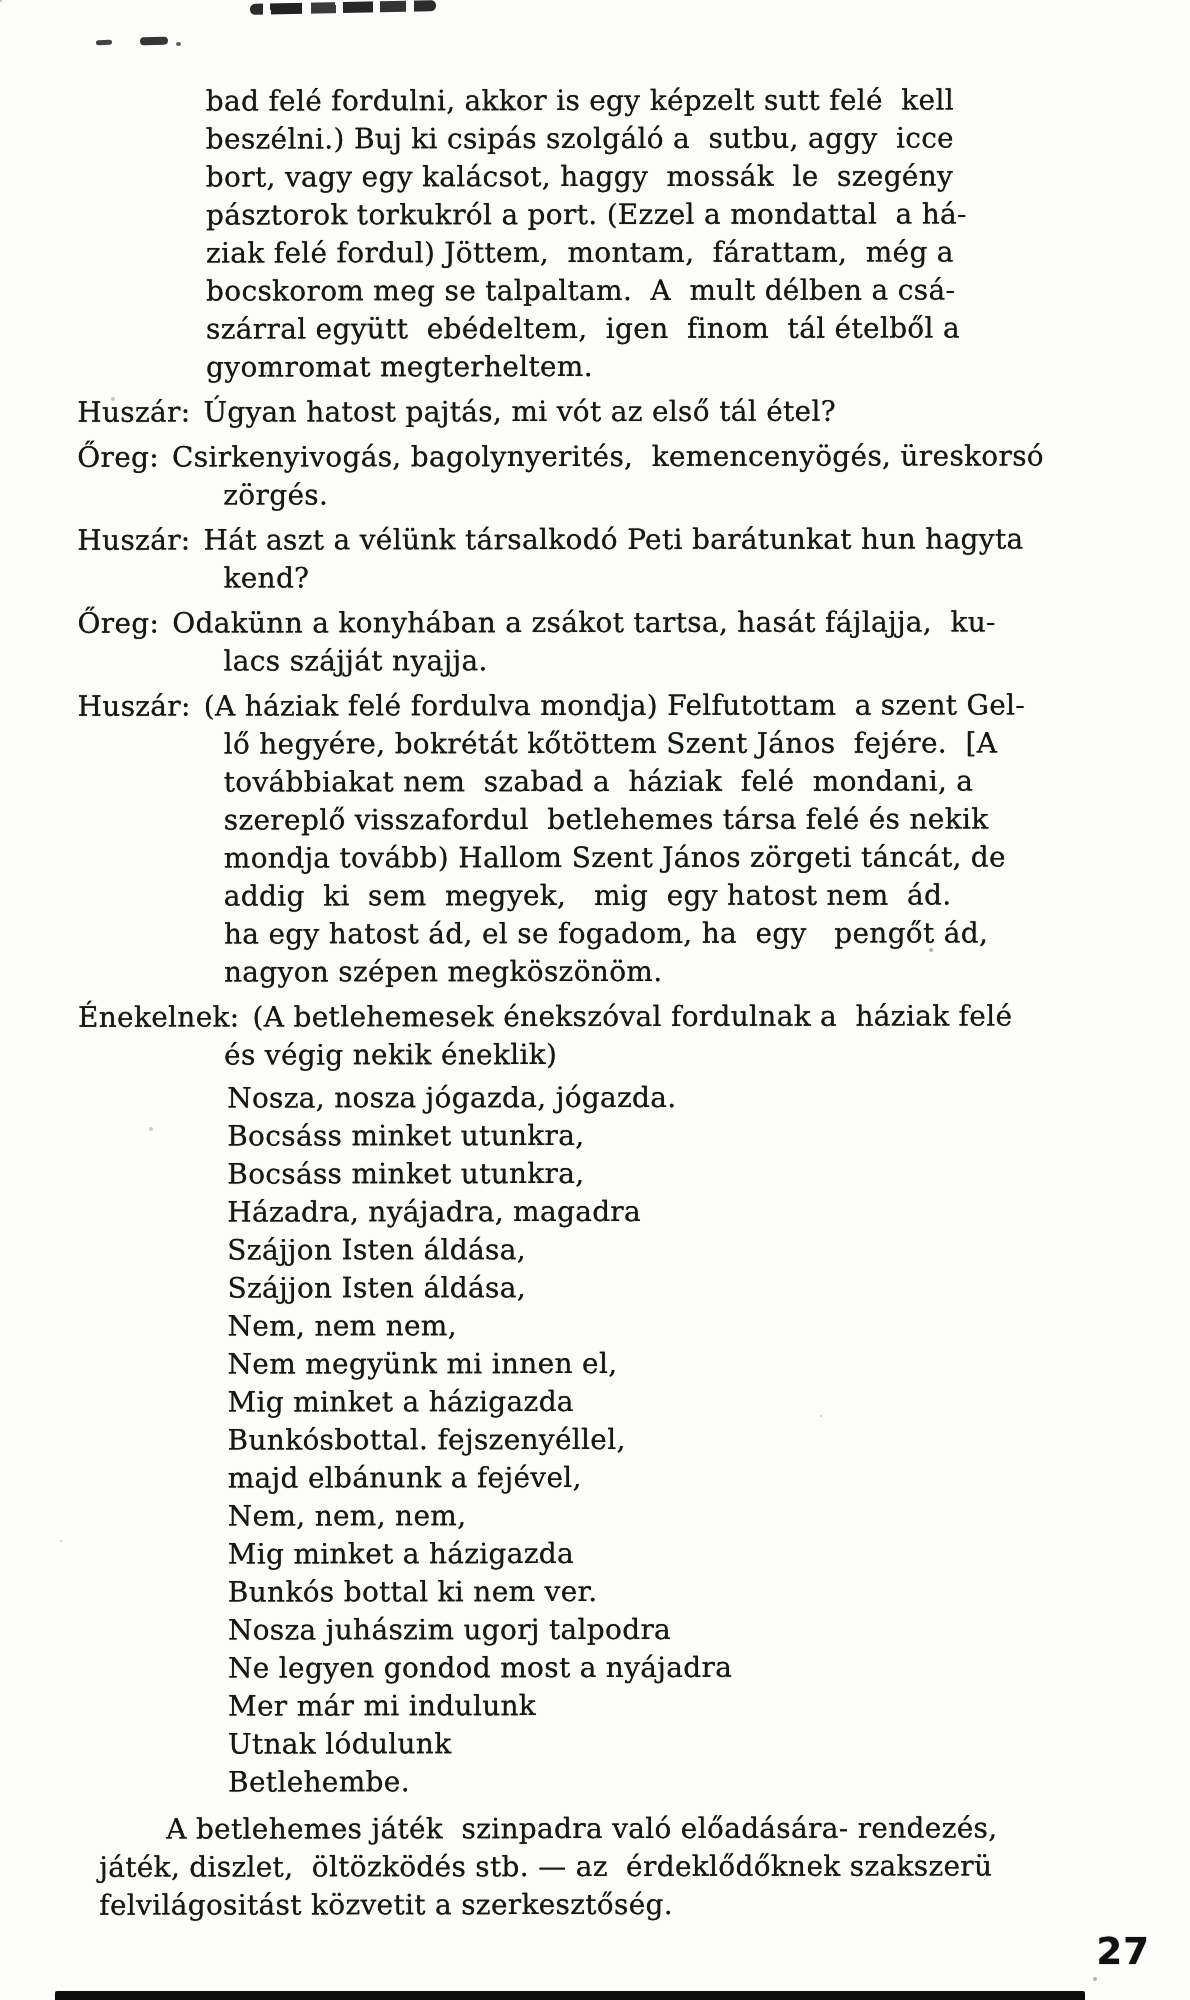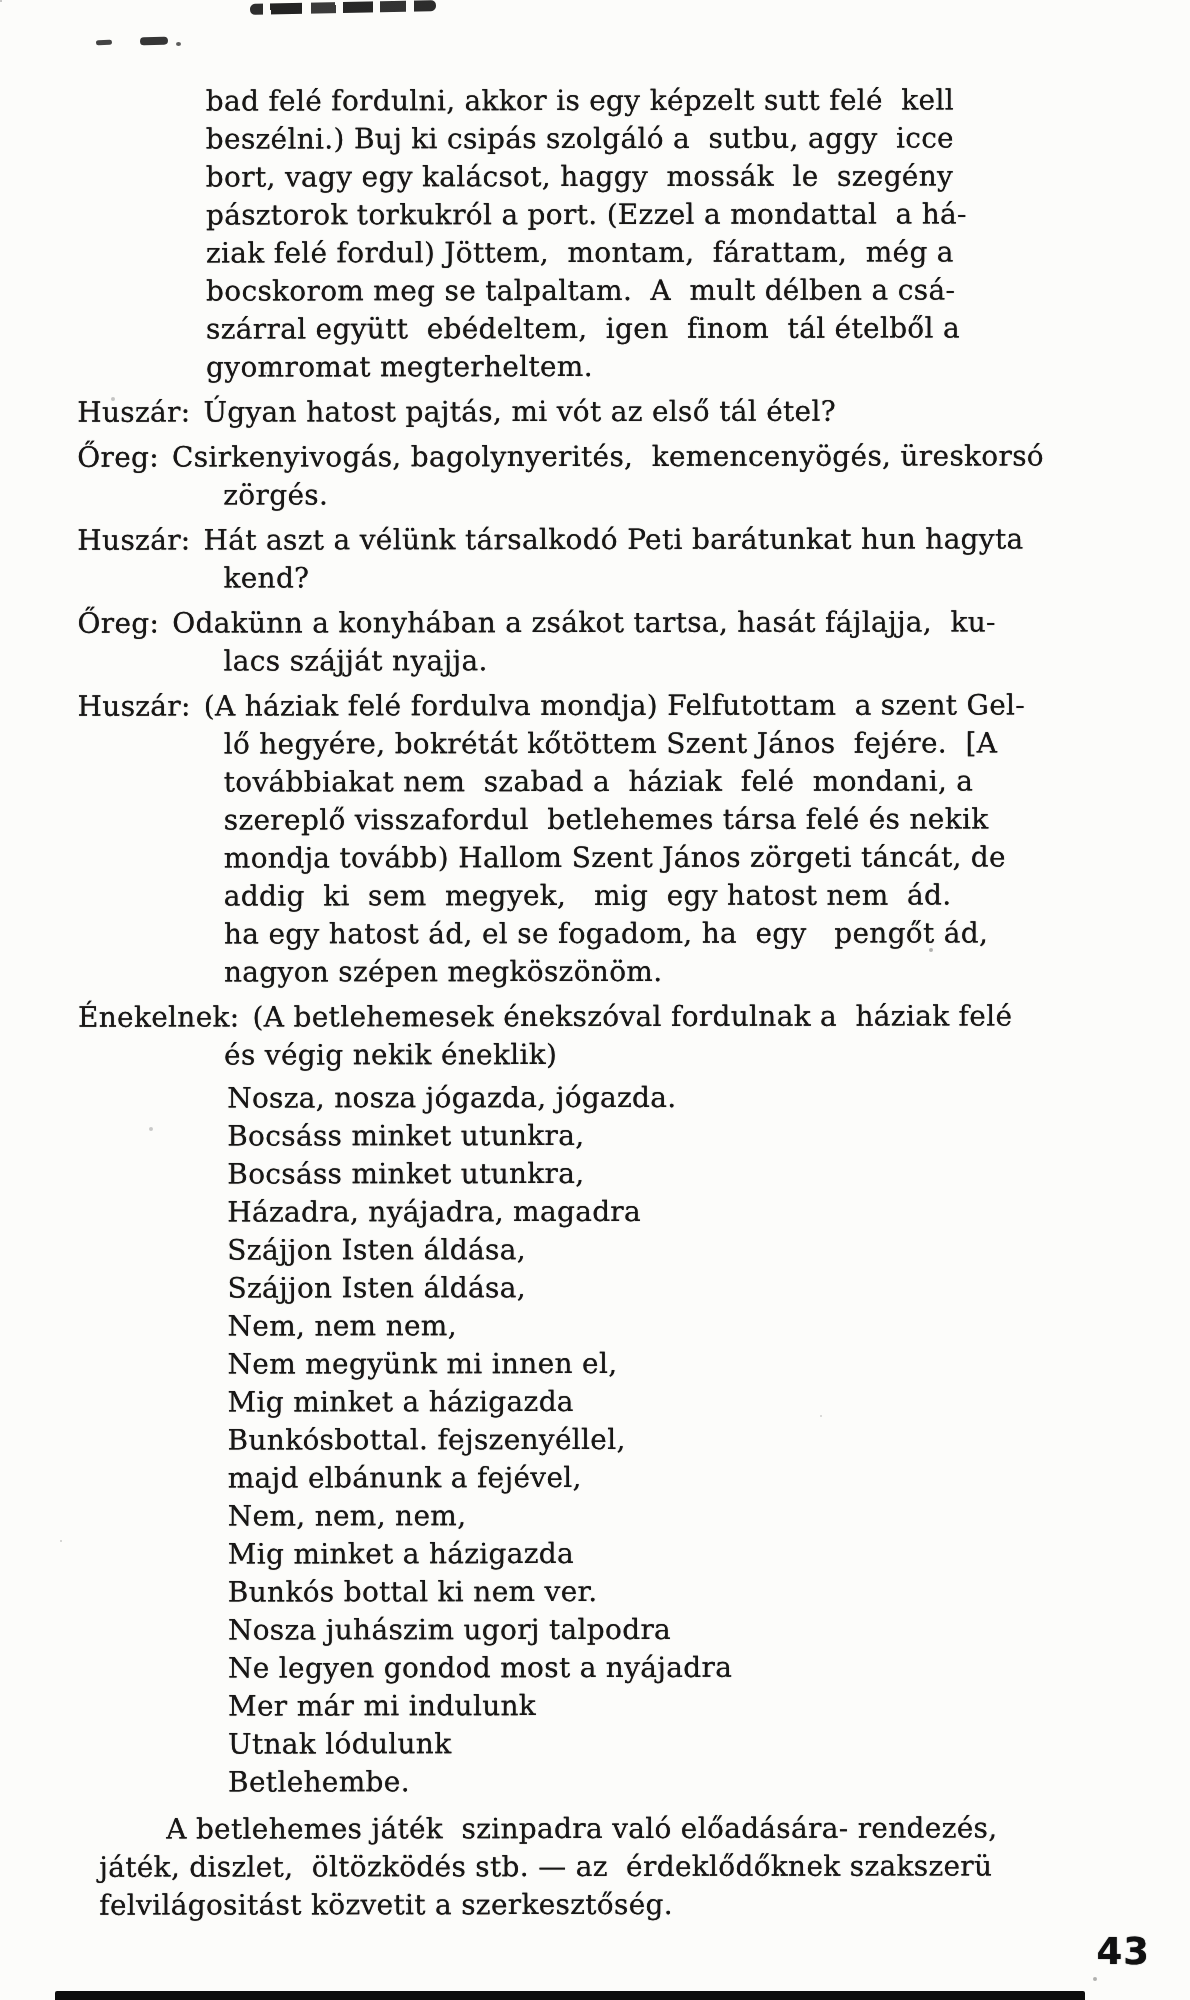--- a/index.html
+++ b/index.html
@@ -144,15 +144,15 @@
         <div class="line">Utnak lódulunk</div>
         <div class="line">Betlehembe.</div>
       </div>
       <div class="blk closing">
         <div class="line indent-first">A betlehemes játék  szinpadra való előadására- rendezés,</div>
         <div class="line">játék, diszlet,  öltözködés stb. — az  érdeklődőknek szakszerü</div>
         <div class="line">felvilágositást közvetit a szerkesztőség.</div>
       </div>
     </main>
 
-  <div class="page-number">43</div>
+  <div class="page-number">27</div>
   <div class="bottom-bar"></div>
 </div>
 
 </body></html>

